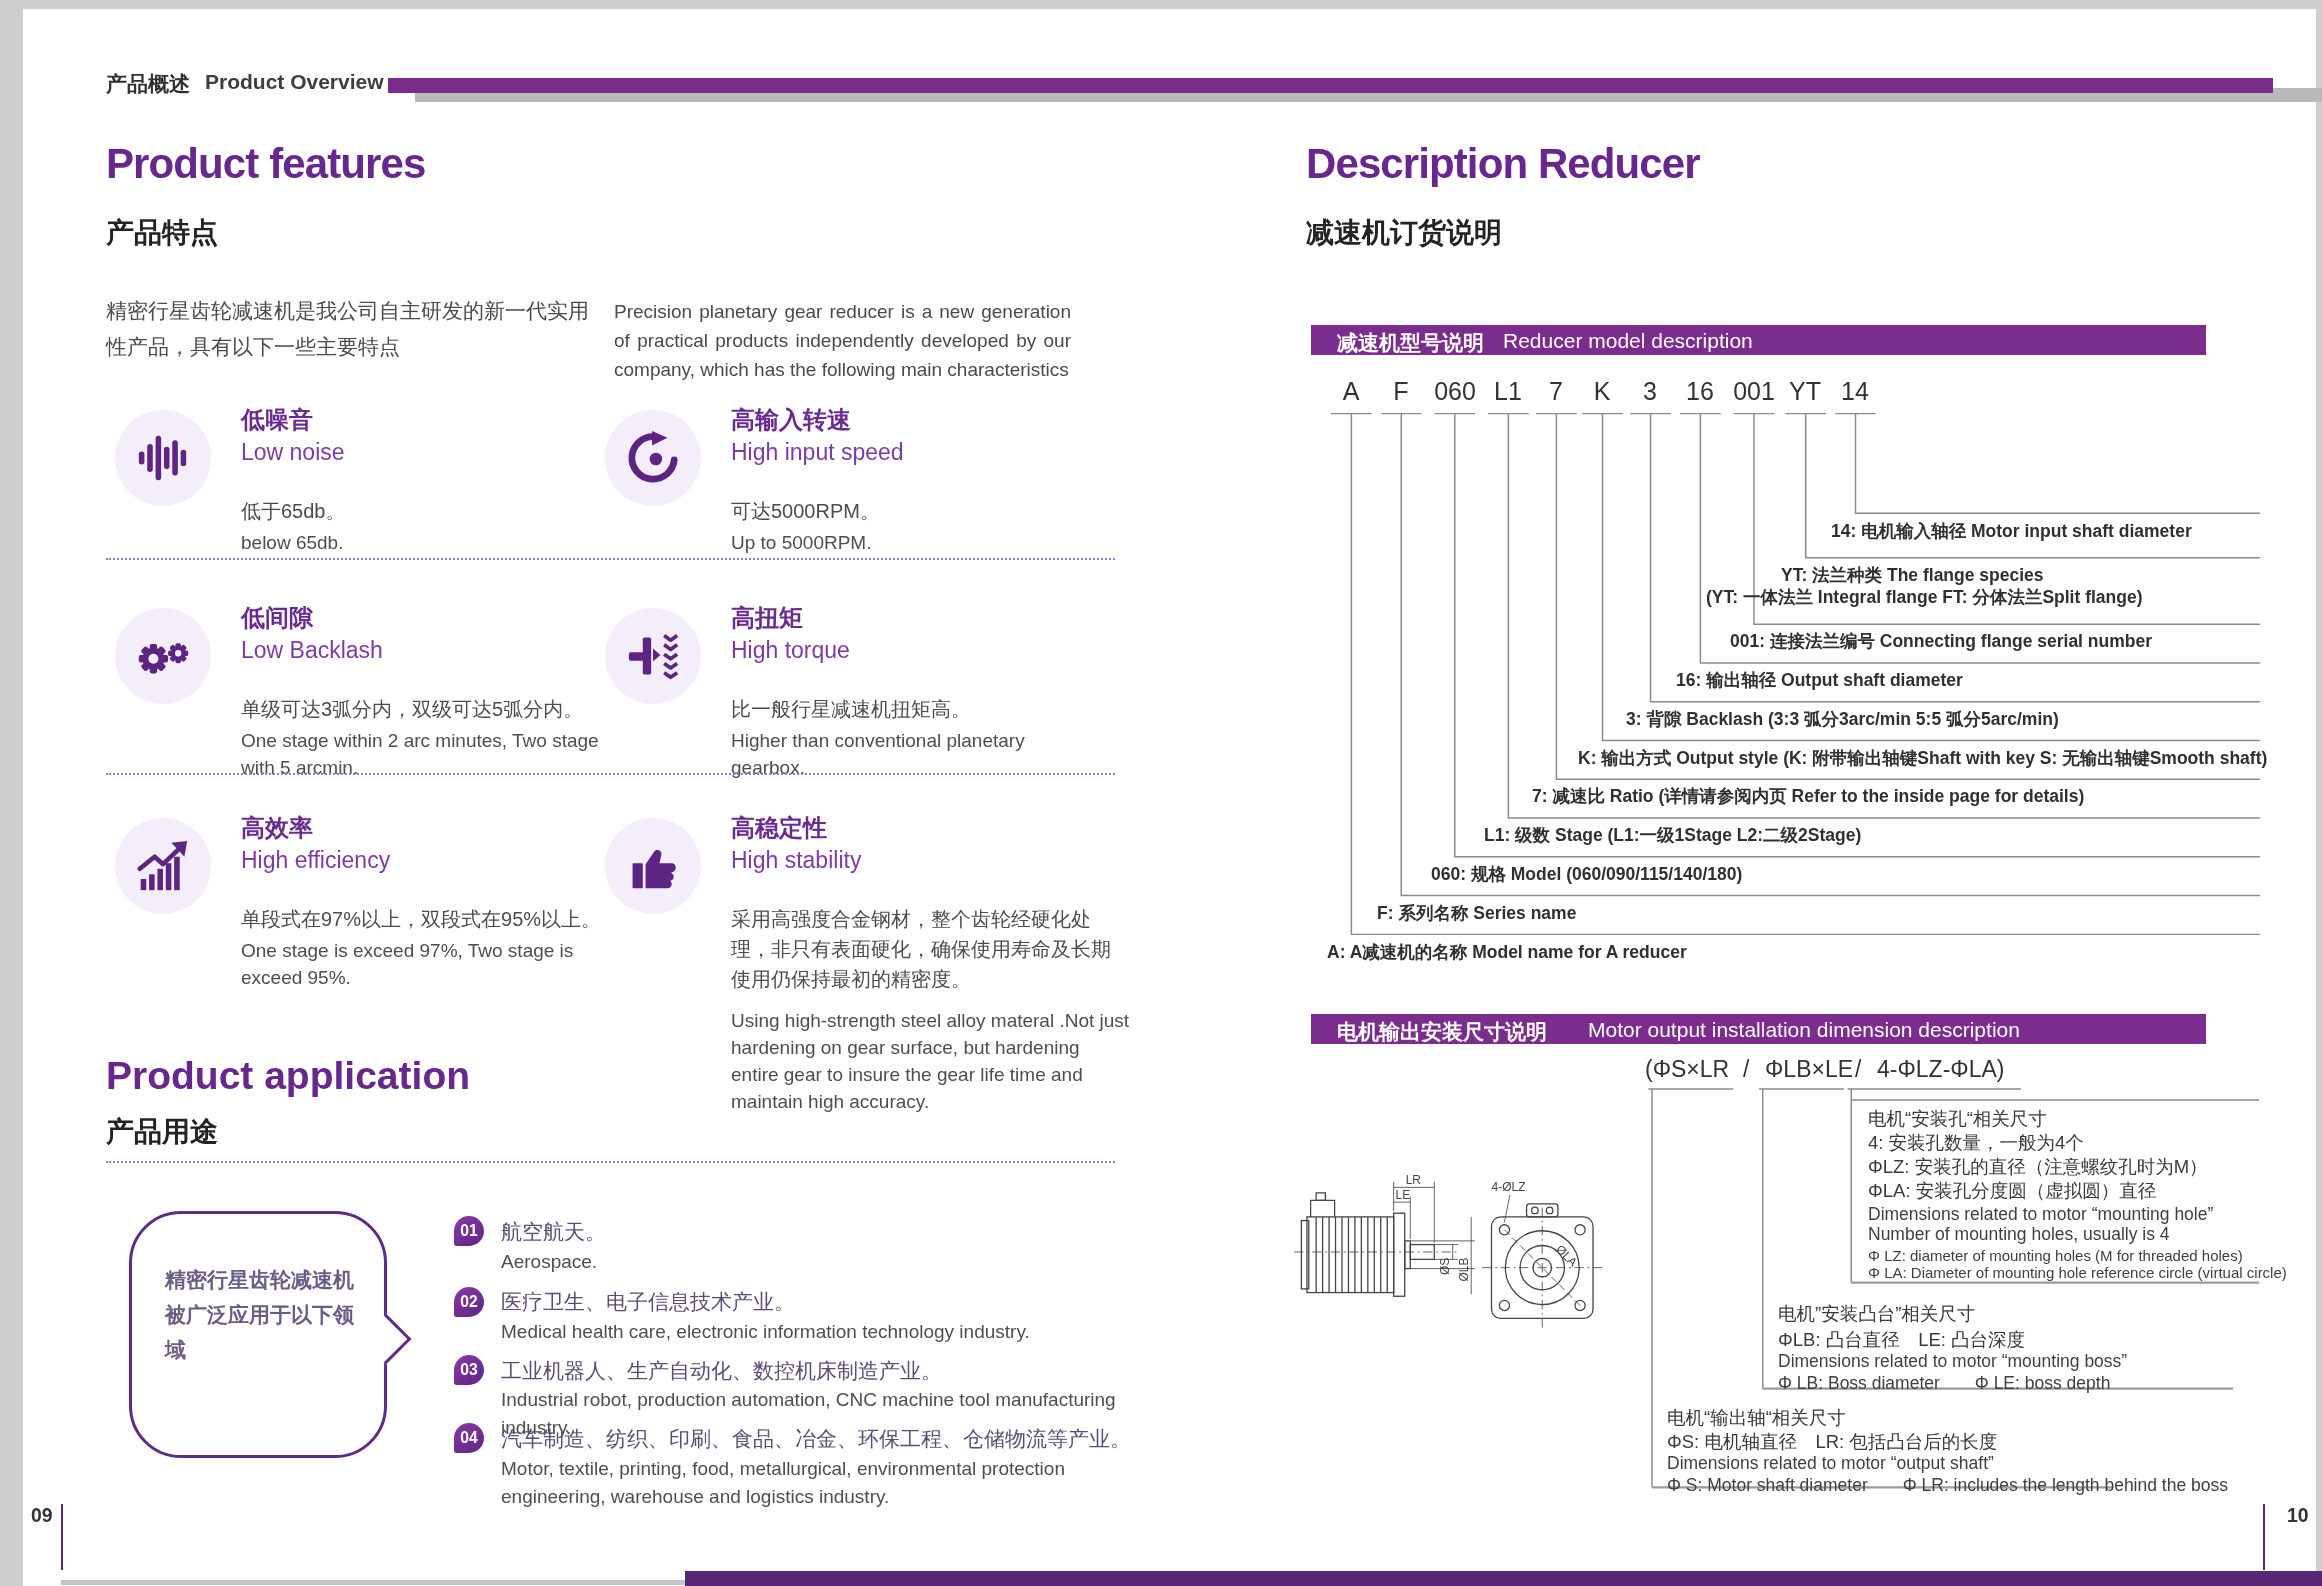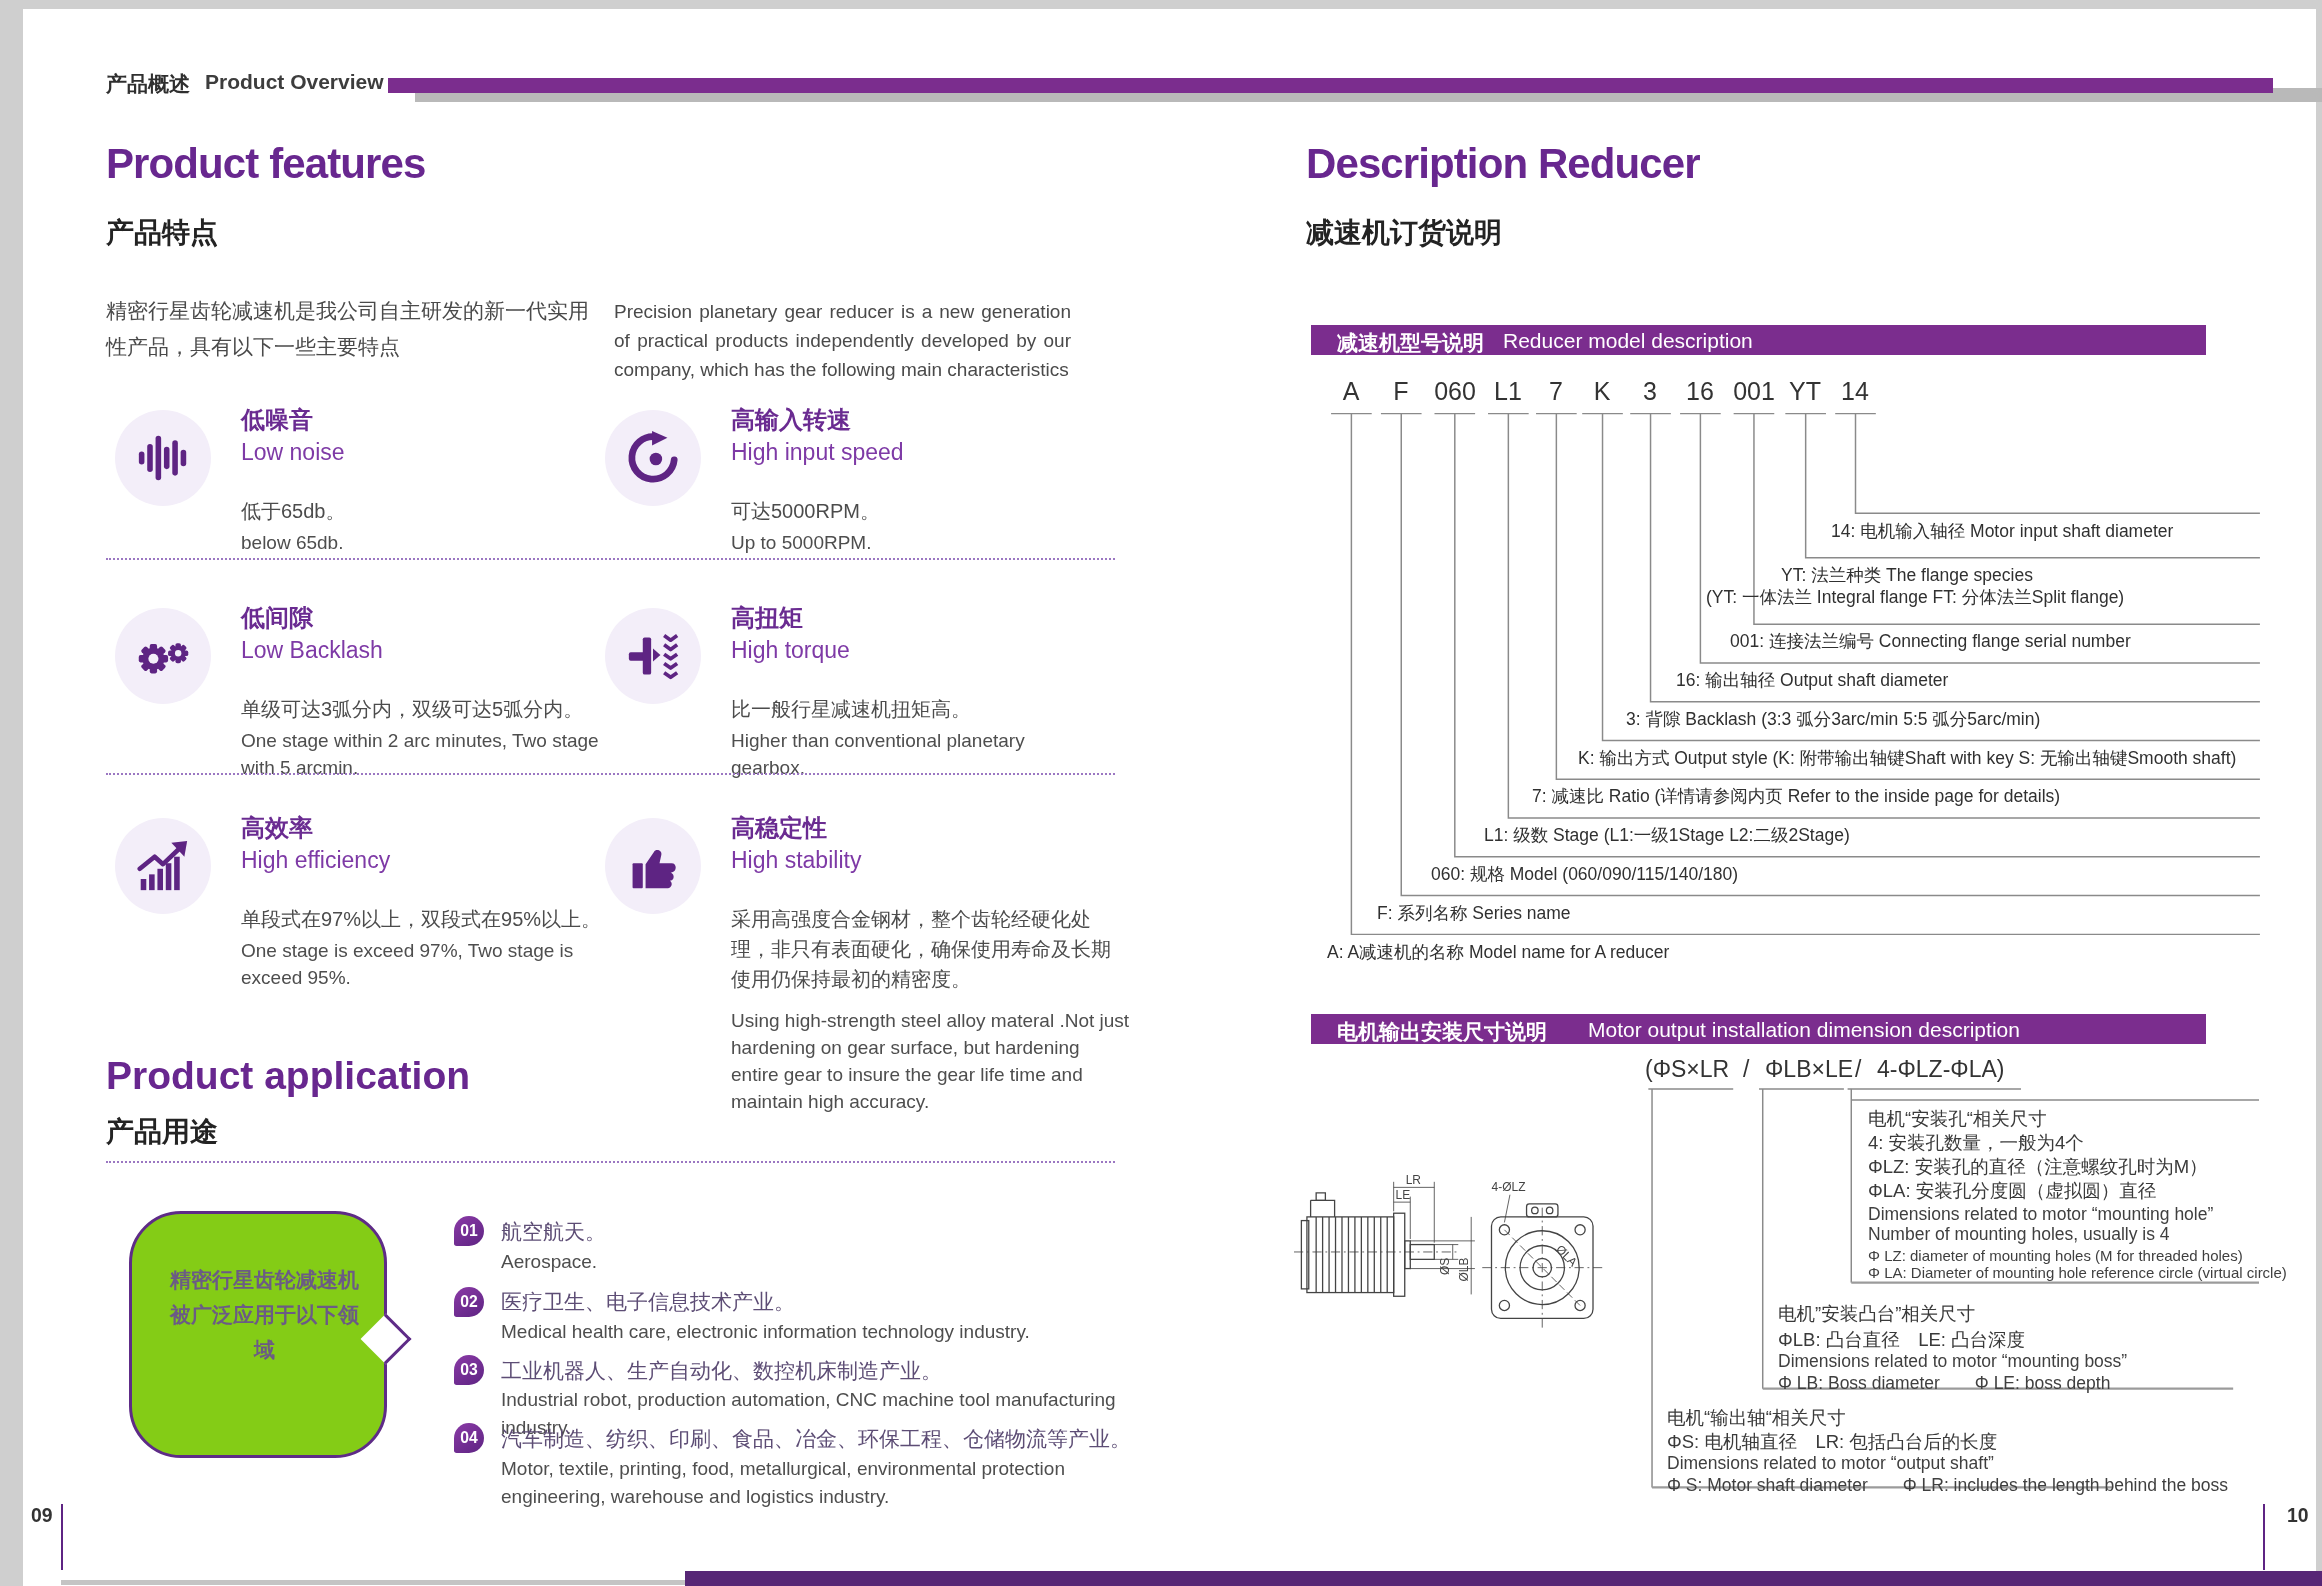--- a/index.html
+++ b/index.html
@@ -15,31 +15,31 @@
              display:flex;align-items:center;justify-content:center;}
   .feat-zh{font-size:24px;font-weight:bold;color:#6a2b91;}
   .feat-en{font-size:23px;color:#7e3aa6;margin-top:2.8px;}
   .feat-desc-zh{font-size:20px;line-height:30px;color:#4c4c4c;margin-top:30px;}
   .feat-desc-en{font-size:19px;line-height:27px;color:#4e4e4e;margin-top:3.7px;}
   .dotsep{position:absolute;border-top:2.8px dotted #9b77c2;height:0;}
   .banner{position:absolute;background:#7b2d8e;height:30px;width:895px;}
   .banner .bzh{position:absolute;left:26px;top:3.7px;font-size:21px;font-weight:bold;color:#fff;}
   .banner .ben{position:absolute;top:3.7px;font-size:21px;color:#fff;}
   .code{position:absolute;font-size:25px;color:#333;transform:translateX(-50%);font-weight:500;}
-  .treelabel{position:absolute;font-size:17.5px;color:#303030;white-space:nowrap;}
+  .treelabel{position:absolute;font-size:17.5px;color:#303030;white-space:nowrap;font-weight:bold;}
   .boxzh{font-size:18.5px;color:#3a3a3a;position:absolute;white-space:nowrap;}
   .boxen{font-size:17.5px;color:#3f3f3f;position:absolute;white-space:nowrap;}
   .boxsm{font-size:15px;color:#3f3f3f;position:absolute;white-space:nowrap;}
   .badge{position:absolute;width:30px;height:30px;border-radius:15.7px 15.7px 15.7px 2.8px;
          background:linear-gradient(145deg,#8a3aa6,#5e2483);color:#fff;font-weight:bold;
          font-size:15.7px;display:flex;align-items:center;justify-content:center;}
   .app-zh{position:absolute;font-size:21px;color:#5d4d75;white-space:nowrap;}
   .app-en{position:absolute;font-size:19px;color:#4e4e4e;line-height:28px;}
   .bubble{position:absolute;left:129px;top:1211px;width:258px;height:247px;border:3.7px solid #5e2b87;
-          border-radius:52px;background:#84cc16;box-sizing:border-box;text-align:center;}
+          border-radius:52px;background:#ffffff;box-sizing:border-box;}
   .bubble-tip{position:absolute;right:-20px;top:107px;width:33px;height:33px;background:#fff;
               border-top:3.7px solid #5e2b87;border-right:3.7px solid #5e2b87;transform:rotate(45deg);}
   svg text{font-family:"Liberation Sans","DejaVu Sans",sans-serif;}
 </style>
 </head>
 <body>
 
 <div class="sheet"></div>
 
 <div class="abs" style="left:415px;top:88px;width:1907px;height:14px;background:#b9b9b9;"></div>

